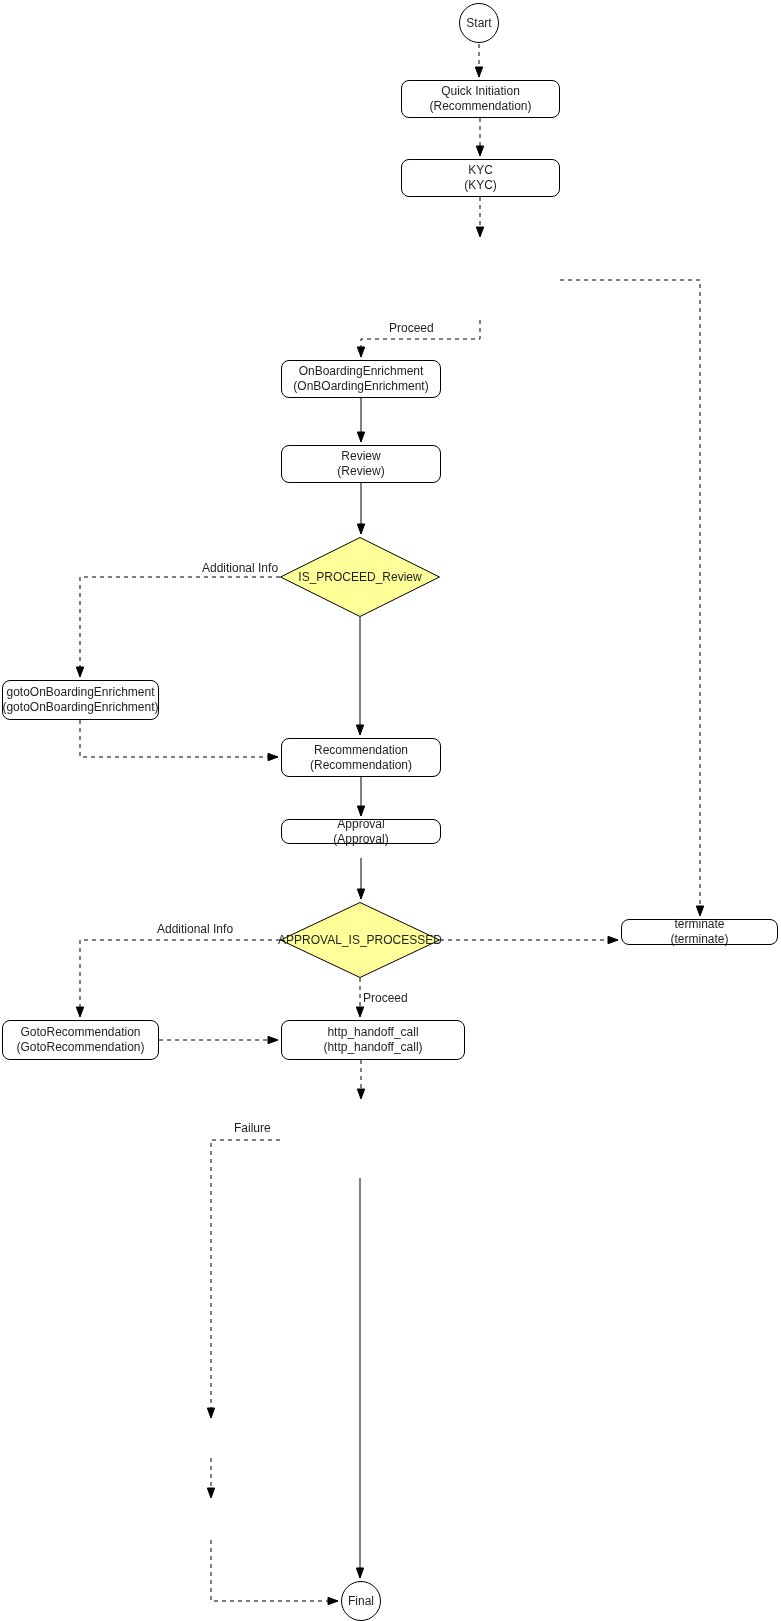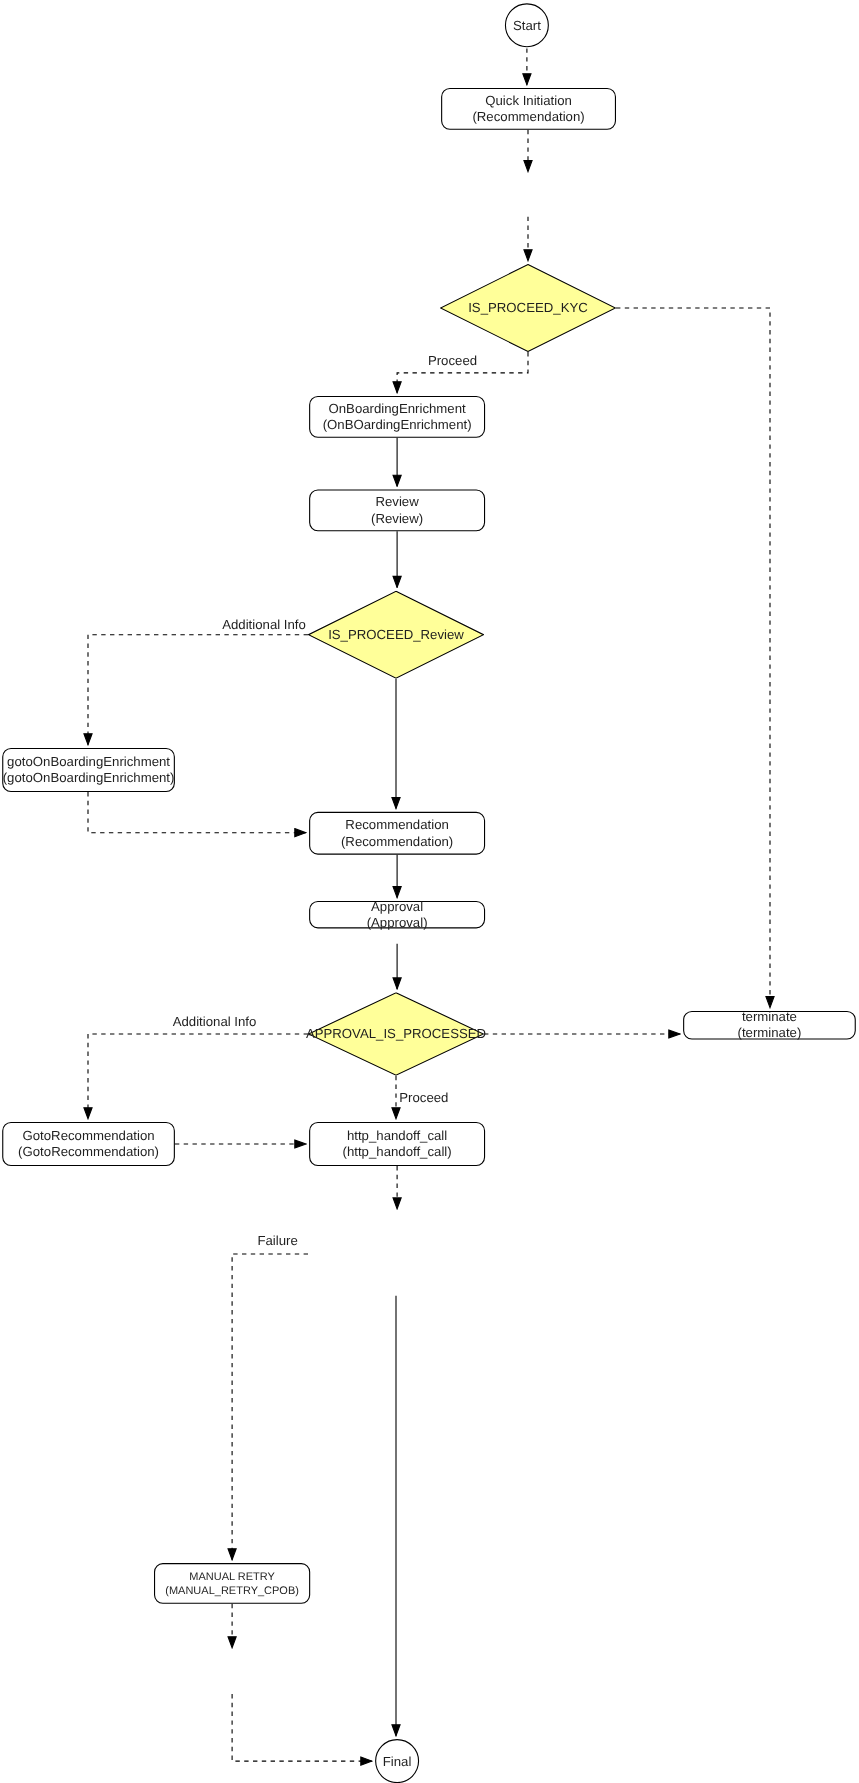--- a/index.html
+++ b/index.html
@@ -94,20 +94,24 @@
     <span class="dlabel">Start</span>
   </div>
   <div class="node circle" style="left:341px;top:1581px;width:40px;height:40px">
     <span class="dlabel">Final</span>
   </div>
 
   <div class="node rect" style="left:401px;top:80px;width:159px;height:38px">
     <span>Quick Initiation</span>
     <span>(Recommendation)</span>
   </div>
+  <div class="node rect" style="left:401px;top:159px;width:159px;height:38px">
+    <span>KYC</span>
+    <span>(KYC)</span>
+  </div>
   <div class="node rect" style="left:281px;top:360px;width:160px;height:38px">
     <span>OnBoardingEnrichment</span>
     <span>(OnBOardingEnrichment)</span>
   </div>
   <div class="node rect" style="left:281px;top:445px;width:160px;height:38px">
     <span>Review</span>
     <span>(Review)</span>
   </div>
   <div class="node rect" style="left:2px;top:680px;width:157px;height:40px">
     <span>gotoOnBoardingEnrichment</span>
@@ -122,35 +126,25 @@
     <span>(Approval)</span>
   </div>
   <div class="node rect" style="left:621px;top:919px;width:157px;height:26px">
     <span>terminate</span>
     <span>(terminate)</span>
   </div>
   <div class="node rect" style="left:2px;top:1020px;width:157px;height:40px">
     <span>GotoRecommendation</span>
     <span>(GotoRecommendation)</span>
   </div>
-  <div class="node rect" style="left:281px;top:1020px;width:160px;height:40px">
+  <div class="node rect" style="left:281px;top:1020px;width:184px;height:40px">
     <span>http_handoff_call</span>
     <span>(http_handoff_call)</span>
   </div>
-  <div class="node rect small-font" style="left:140px;top:1421px;width:142px;height:37px">
-    <span>MANUAL RETRY</span>
-    <span>(MANUAL_RETRY_CPOB)</span>
-  </div>
 
-  <div class="node diamond" style="left:400px;top:240px;width:160px;height:80px">
-    <svg class="shape" viewBox="0 0 160 80">
-      <polygon points="80,0.5 159.5,40 80,79.5 0.5,40"></polygon>
-    </svg>
-    <span class="dlabel">IS_PROCEED_KYC</span>
-  </div>
   <div class="node diamond" style="left:280px;top:537px;width:160px;height:80px">
     <svg class="shape" viewBox="0 0 160 80">
       <polygon points="80,0.5 159.5,40 80,79.5 0.5,40"></polygon>
     </svg>
     <span class="dlabel">IS_PROCEED_Review</span>
   </div>
   <div class="node diamond" style="left:280px;top:902px;width:160px;height:76px">
     <svg class="shape" viewBox="0 0 160 76">
       <polygon points="80,0.5 159.5,38 80,75.5 0.5,38"></polygon>
     </svg>

